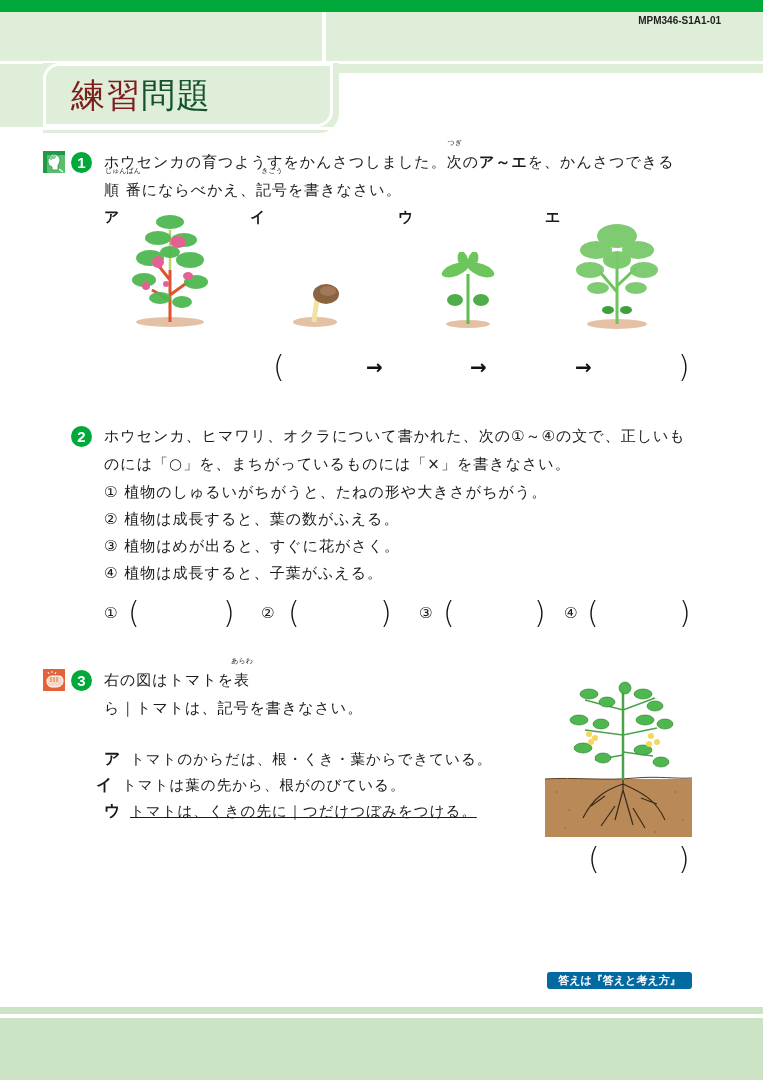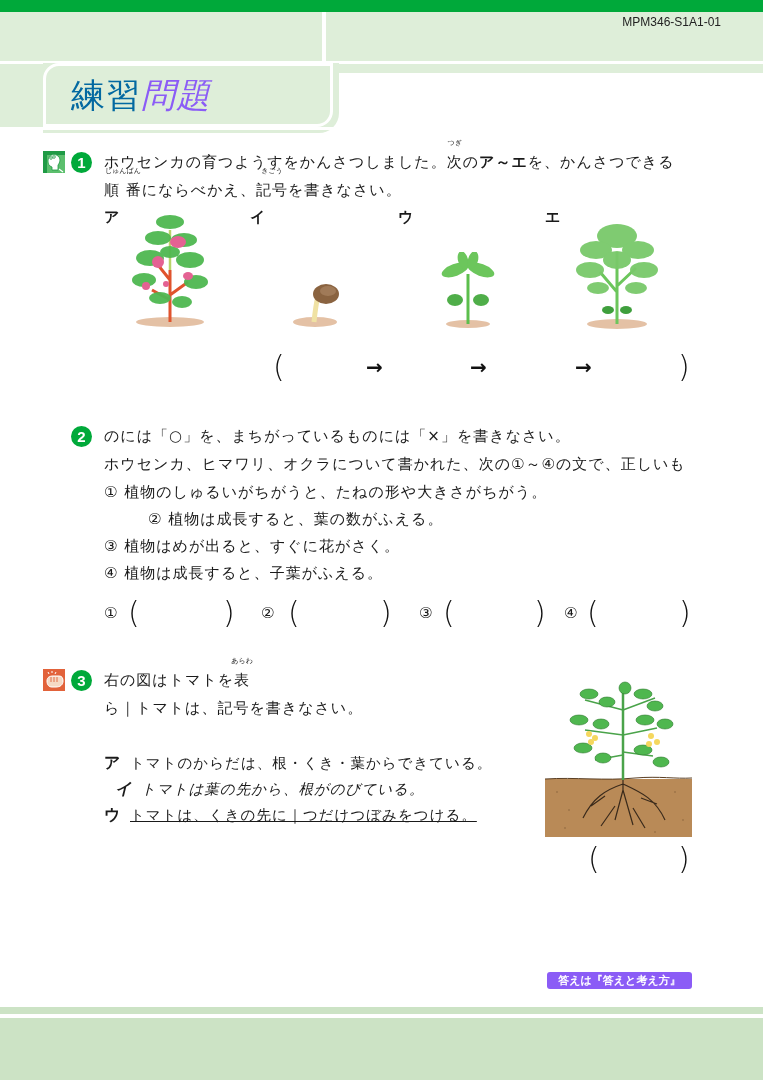--- a/index.html
+++ b/index.html
@@ -19,24 +19,24 @@
     background: #deeed9; border: 3px solid #ffffff; border-top-left-radius: 16px; border-bottom-right-radius: 16px;
   }
   .hdr-title-shadow {
     position: absolute; left: 43px; top: 63px; width: 296px; height: 70px;
     background: #deeed9; border-bottom-right-radius: 20px;
   }
   .page-title {
     position: absolute; left: 71px; top: 74px; font-size: 34px; letter-spacing: 1px; line-height: 42px;
     font-family: "DejaVu Sans", sans-serif;
   }
-  .page-title .g { color: #0369a1; text-align: right; }
-  .page-title .d { color: #8b5cf6; font-style: italic; }
+  .page-title .g { color: #7f1d1d; text-align: right; }
+  .page-title .d { color: #14532d; }
   .page-code {
-    position: absolute; right: 42px; top: 15px; font-size: 12px; font-weight: normal;
+    position: absolute; right: 42px; top: 15px; font-size: 10px; font-weight: bold;
     font-family: "Liberation Sans", sans-serif; color: #222;
   }
 
   
   .q-icon { position: absolute; width: 22px; height: 22px; }
   .q-num {
     position: absolute; width: 21px; height: 21px; border-radius: 50%; background: #00a93a; color: #fff;
     font-weight: bold; font-size: 15px; text-align: center; line-height: 21px; font-family: "Liberation Sans", sans-serif;
   }
   .q-text { position: absolute; font-size: 15px; line-height: 28px; color: #1a1a1a; letter-spacing: 1px; }
@@ -51,26 +51,26 @@
   .lbl { position: absolute; font-size: 15px; font-weight: bold; }
   .plant { position: absolute; }
   .paren { position: absolute; font-size: 30px; line-height: 34px; font-weight: 300; color: #111; font-family: "DejaVu Sans", sans-serif; }
   .arrow { position: absolute; font-size: 20px; line-height: 24px; font-weight: bold; color: #111; }
 
   
   .stmt { position: absolute; font-size: 15px; line-height: 26px; letter-spacing: 1px; }
   .ans-num { position: absolute; font-size: 15px; line-height: 30px; }
 
   
-  .opt { position: absolute; font-size: 14.5px; line-height: 26px; letter-spacing: 1px; }
+  .opt { position: absolute; font-size: 14.5px; line-height: 18px; letter-spacing: 1px; }
   .opt .mk { display: inline-block; width: 26px; font-weight: bold; font-size: 16px; }
 
   
   .answer-tag {
-    position: absolute; left: 547px; top: 972px; width: 145px; height: 17px; background: #8b5cf6;
+    position: absolute; left: 547px; top: 972px; width: 145px; height: 17px; background: #0369a1;
     border-radius: 3px; color: #ffffff; font-size: 11px; font-weight: bold; text-align: center; line-height: 17px;
   }
   .ftr-line1 { position: absolute; left: 0; top: 1007px; width: 763px; height: 7px; background: #cce3c5; }
   .ftr-line2 { position: absolute; left: 0; top: 1014px; width: 763px; height: 4px; background: #ffffff; }
   .ftr-band { position: absolute; left: 0; top: 1018px; width: 763px; height: 62px; background: #cce3c5; }
 </style>
 </head>
 <body>
 
 <div class="top-bar"></div>
@@ -189,28 +189,28 @@
 
 <span class="paren" style="left:273px; top:350px;">(</span>
 <span class="arrow" style="left:366px; top:355px;">→</span>
 <span class="arrow" style="left:470px; top:355px;">→</span>
 <span class="arrow" style="left:575px; top:355px;">→</span>
 <span class="paren" style="left:678px; top:350px;">)</span>
 <div style="position:absolute; left:290px; top:350px; width:385px; height:34px;"></div>
 
 <div class="q-num" style="left:71px; top:426px;">2</div>
 <div class="q-text" style="left:104px; top:422px; width:600px;">
+  <div>ホウセンカ、ヒマワリ、オクラについて書かれた、次の①～④の文で、正しいも</div>
   <div>のには「○」を、まちがっているものには「×」を書きなさい。</div>
-  <div>ホウセンカ、ヒマワリ、オクラについて書かれた、次の①～④の文で、正しいも</div>
 </div>
 
 <div class="stmt" style="left:104px; top:479px;">
   <span>①</span>&nbsp;<span>植物のしゅるいがちがうと、たねの形や大きさがちがう。</span>
 </div>
-<div class="stmt" style="left:104px; top:506px;margin-left:44px;">
+<div class="stmt" style="left:104px; top:506px;">
   <span>②</span>&nbsp;<span>植物は成長すると、葉の数がふえる。</span>
 </div>
 <div class="stmt" style="left:104px; top:533px;">
   <span>③</span>&nbsp;<span>植物はめが出ると、すぐに花がさく。</span>
 </div>
 <div class="stmt" style="left:104px; top:560px;">
   <span>④</span>&nbsp;<span>植物は成長すると、子葉がふえる。</span>
 </div>
 
 <span class="ans-num" style="left:104px; top:598px;">①</span>
@@ -246,21 +246,21 @@
 <div class="q-text" style="left:104px; top:666px; width:440px;">
   <div>
     <span>右の図はトマトを</span><span class="ruby"><span>表</span><span class="rt">あらわ</span></span>
   </div>
   <div>ら｜トマトは、記号を書きなさい。</div>
 </div>
 
 <div class="opt" style="left:104px; top:750px;">
   <span class="mk">ア</span><span>トマトのからだは、根・くき・葉からできている。</span>
 </div>
-<div class="opt" style="left:115px; top:776px;font-style:italic;">
+<div class="opt" style="left:96px; top:776px;">
   <span class="mk">イ</span><span>トマトは葉の先から、根がのびている。</span>
 </div>
 <div class="opt" style="left:104px; top:802px;text-decoration:underline;">
   <span class="mk">ウ</span><span>トマトは、くきの先に｜つだけつぼみをつける。</span>
 </div>
 
 <div class="plant" style="left:545px; top:680px; width:147px; height:157px;">
   <svg width="147" height="157" viewBox="0 0 147 157">
     <rect x="0" y="99" width="147" height="58" fill="#b98a57"></rect>
     <path d="M0 99 C30 97 60 101 90 98 C115 96 130 99 147 98" stroke="#5a3e22" stroke-width="1" fill="none"></path>

